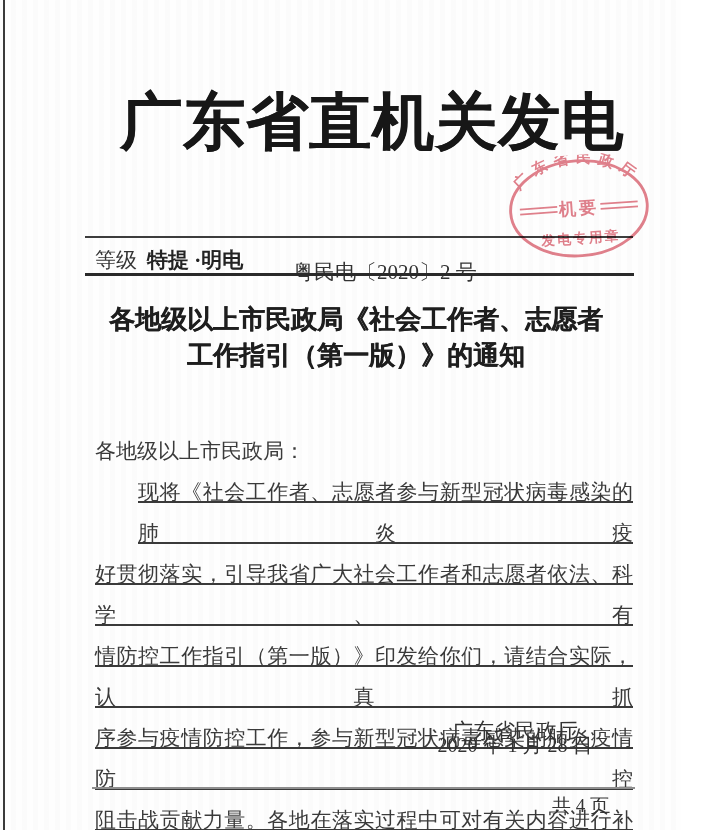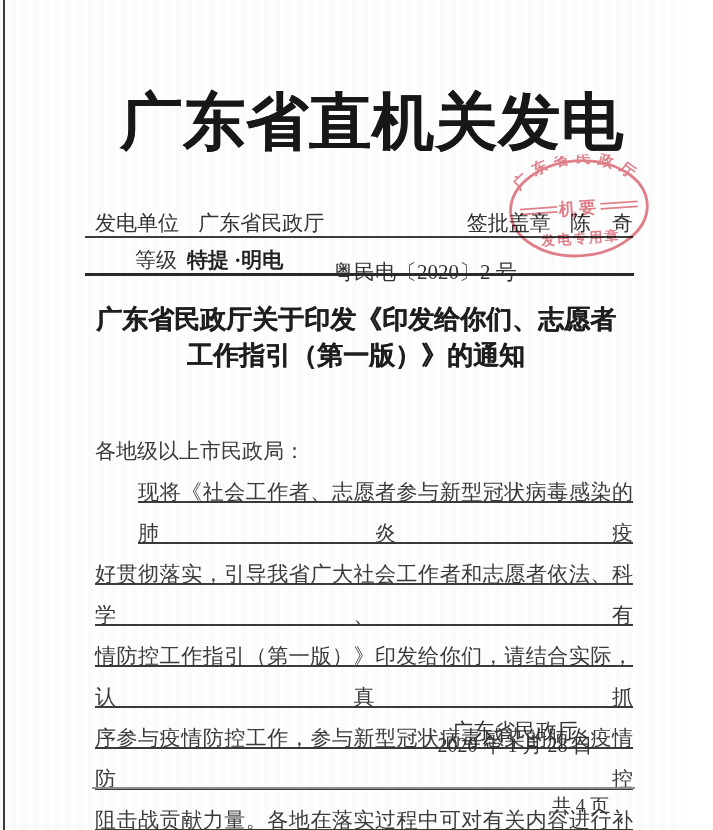--- a/index.html
+++ b/index.html
@@ -65,21 +65,20 @@
     top: 236px; left: 85px; width: 548px;
     border-top: 2px solid #3d3d3d;
   }
 
   .form-row2 {
     position: absolute;
     top: 246px; left: 95px; width: 538px;
     font-size: 21px;
     color: #333;
     white-space: nowrap;
-    margin-left: 40px;
   }
   .form-row2 .grade-value { font-weight: 700; margin-left: 10px; color: #232323; }
   .form-row2 .doc-number { position: absolute; left: 198px; top: 12px; }
 
   .rule2 {
     position: absolute;
     top: 273px; left: 85px; width: 549px;
     border-top: 3px solid #2a2a2a;
   }
 
@@ -158,40 +157,30 @@
     <g stroke-width="2.4" stroke="#dd6f7c">
       <path d="M 18 70 H 70"></path>
       <path d="M 18 77 H 70"></path>
       <path d="M 130 70 H 182"></path>
       <path d="M 130 77 H 182"></path>
     </g>
     <text x="100" y="82" text-anchor="middle" font-size="24" font-weight="bold" letter-spacing="4" fill="#dd6f7c">机要</text>
     <text x="100" y="122" text-anchor="middle" font-size="19" font-weight="bold" letter-spacing="3" fill="#dd6f7c">发电专用章</text>
   </svg>
 
-  <div class="form-row1">
-    <span class="pair">
-      <span class="label">发电单位</span>
-      <span class="value">广东省民政厅</span>
-    </span>
-    <span class="pair">
-      <span class="label">签批盖章</span>
-      <span class="value">陈　奇</span>
-    </span>
-  </div>
   <div class="rule1"></div>
 
   <div class="form-row2">
     <span class="grade-label">等级</span><span class="grade-value">特提 ·明电</span>
     <span class="doc-number">粤民电〔2020〕2 号</span>
   </div>
   <div class="rule2"></div>
 
   <div class="doc-title">
-    <span>广东省民政厅关于印发《印发给你们、志愿者</span>
+    <span>各地级以上市民政局《社会工作者、志愿者</span>
     <span>工作指引（第一版）》的通知</span>
   </div>
 
   <div class="body-text">
     <div>各地级以上市民政局：</div>
     <div class="jline indent">现将《社会工作者、志愿者参与新型冠状病毒感染的肺炎疫</div>
     <div class="jline">好贯彻落实，引导我省广大社会工作者和志愿者依法、科学、有</div>
     <div class="jline">情防控工作指引（第一版）》印发给你们，请结合实际，认真抓</div>
     <div class="jline">序参与疫情防控工作，参与新型冠状病毒感染的肺炎疫情防控</div>
     <div class="jline">阻击战贡献力量。各地在落实过程中可对有关内容进行补充完</div>

